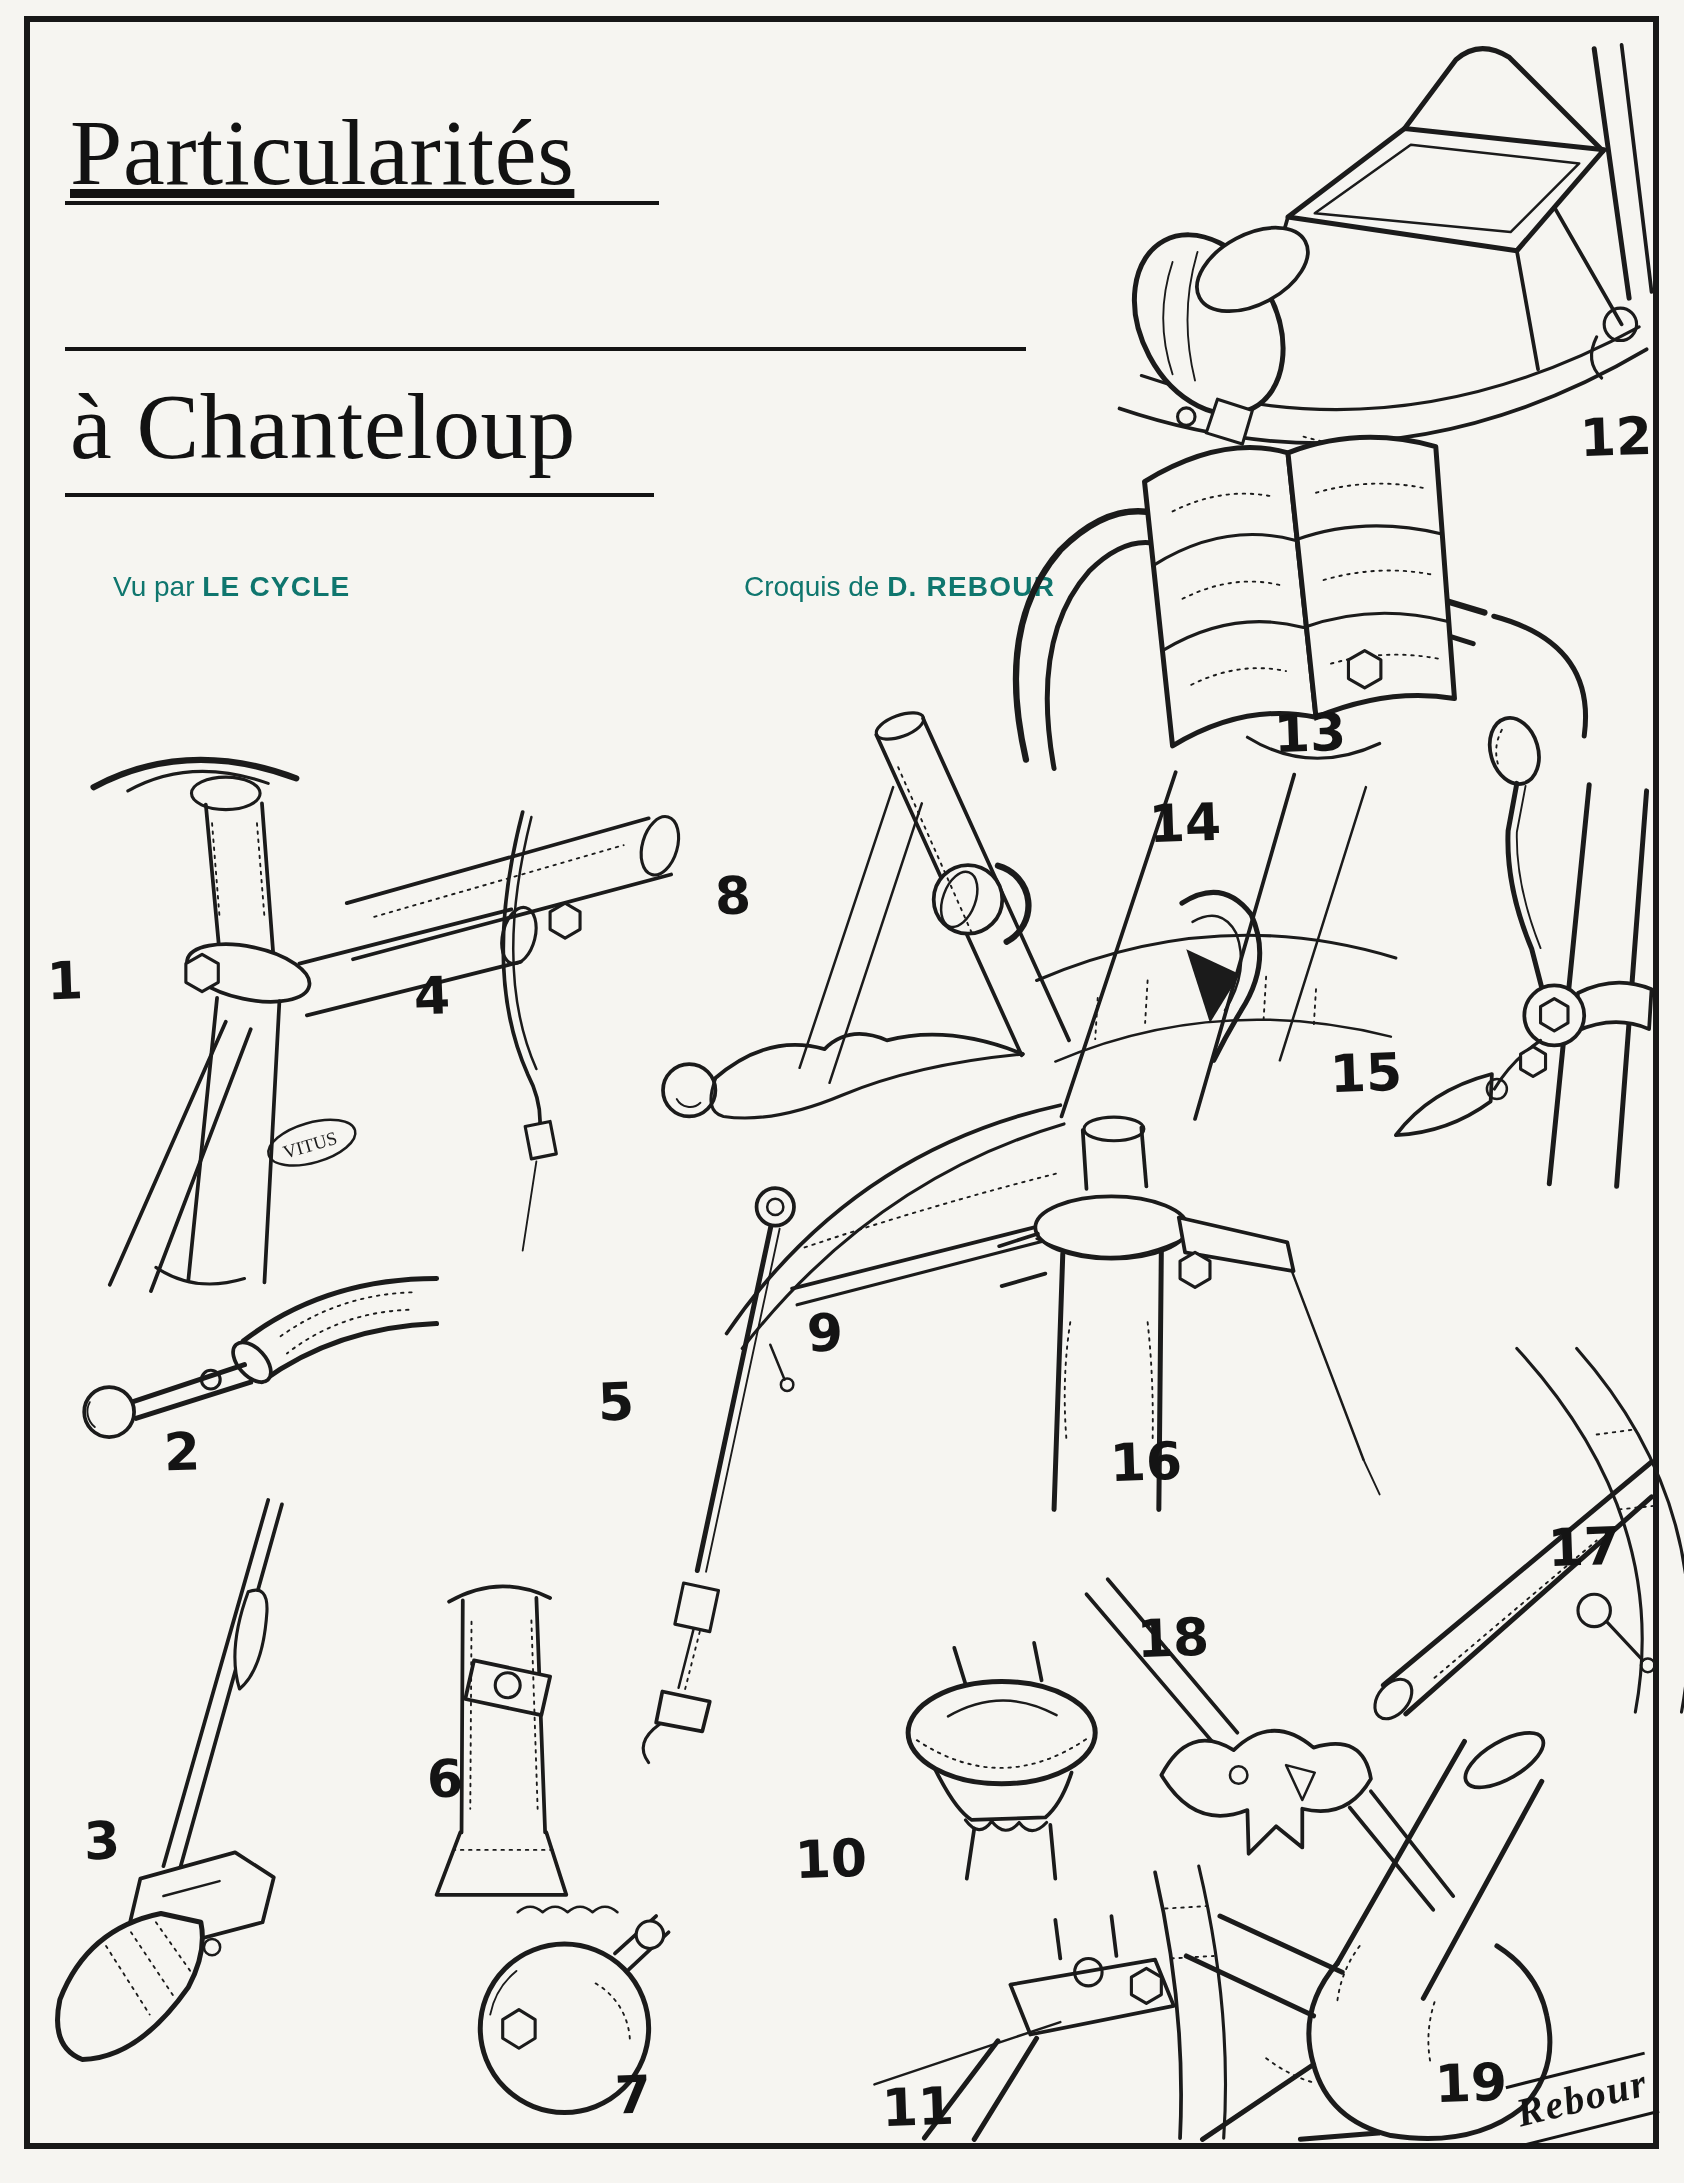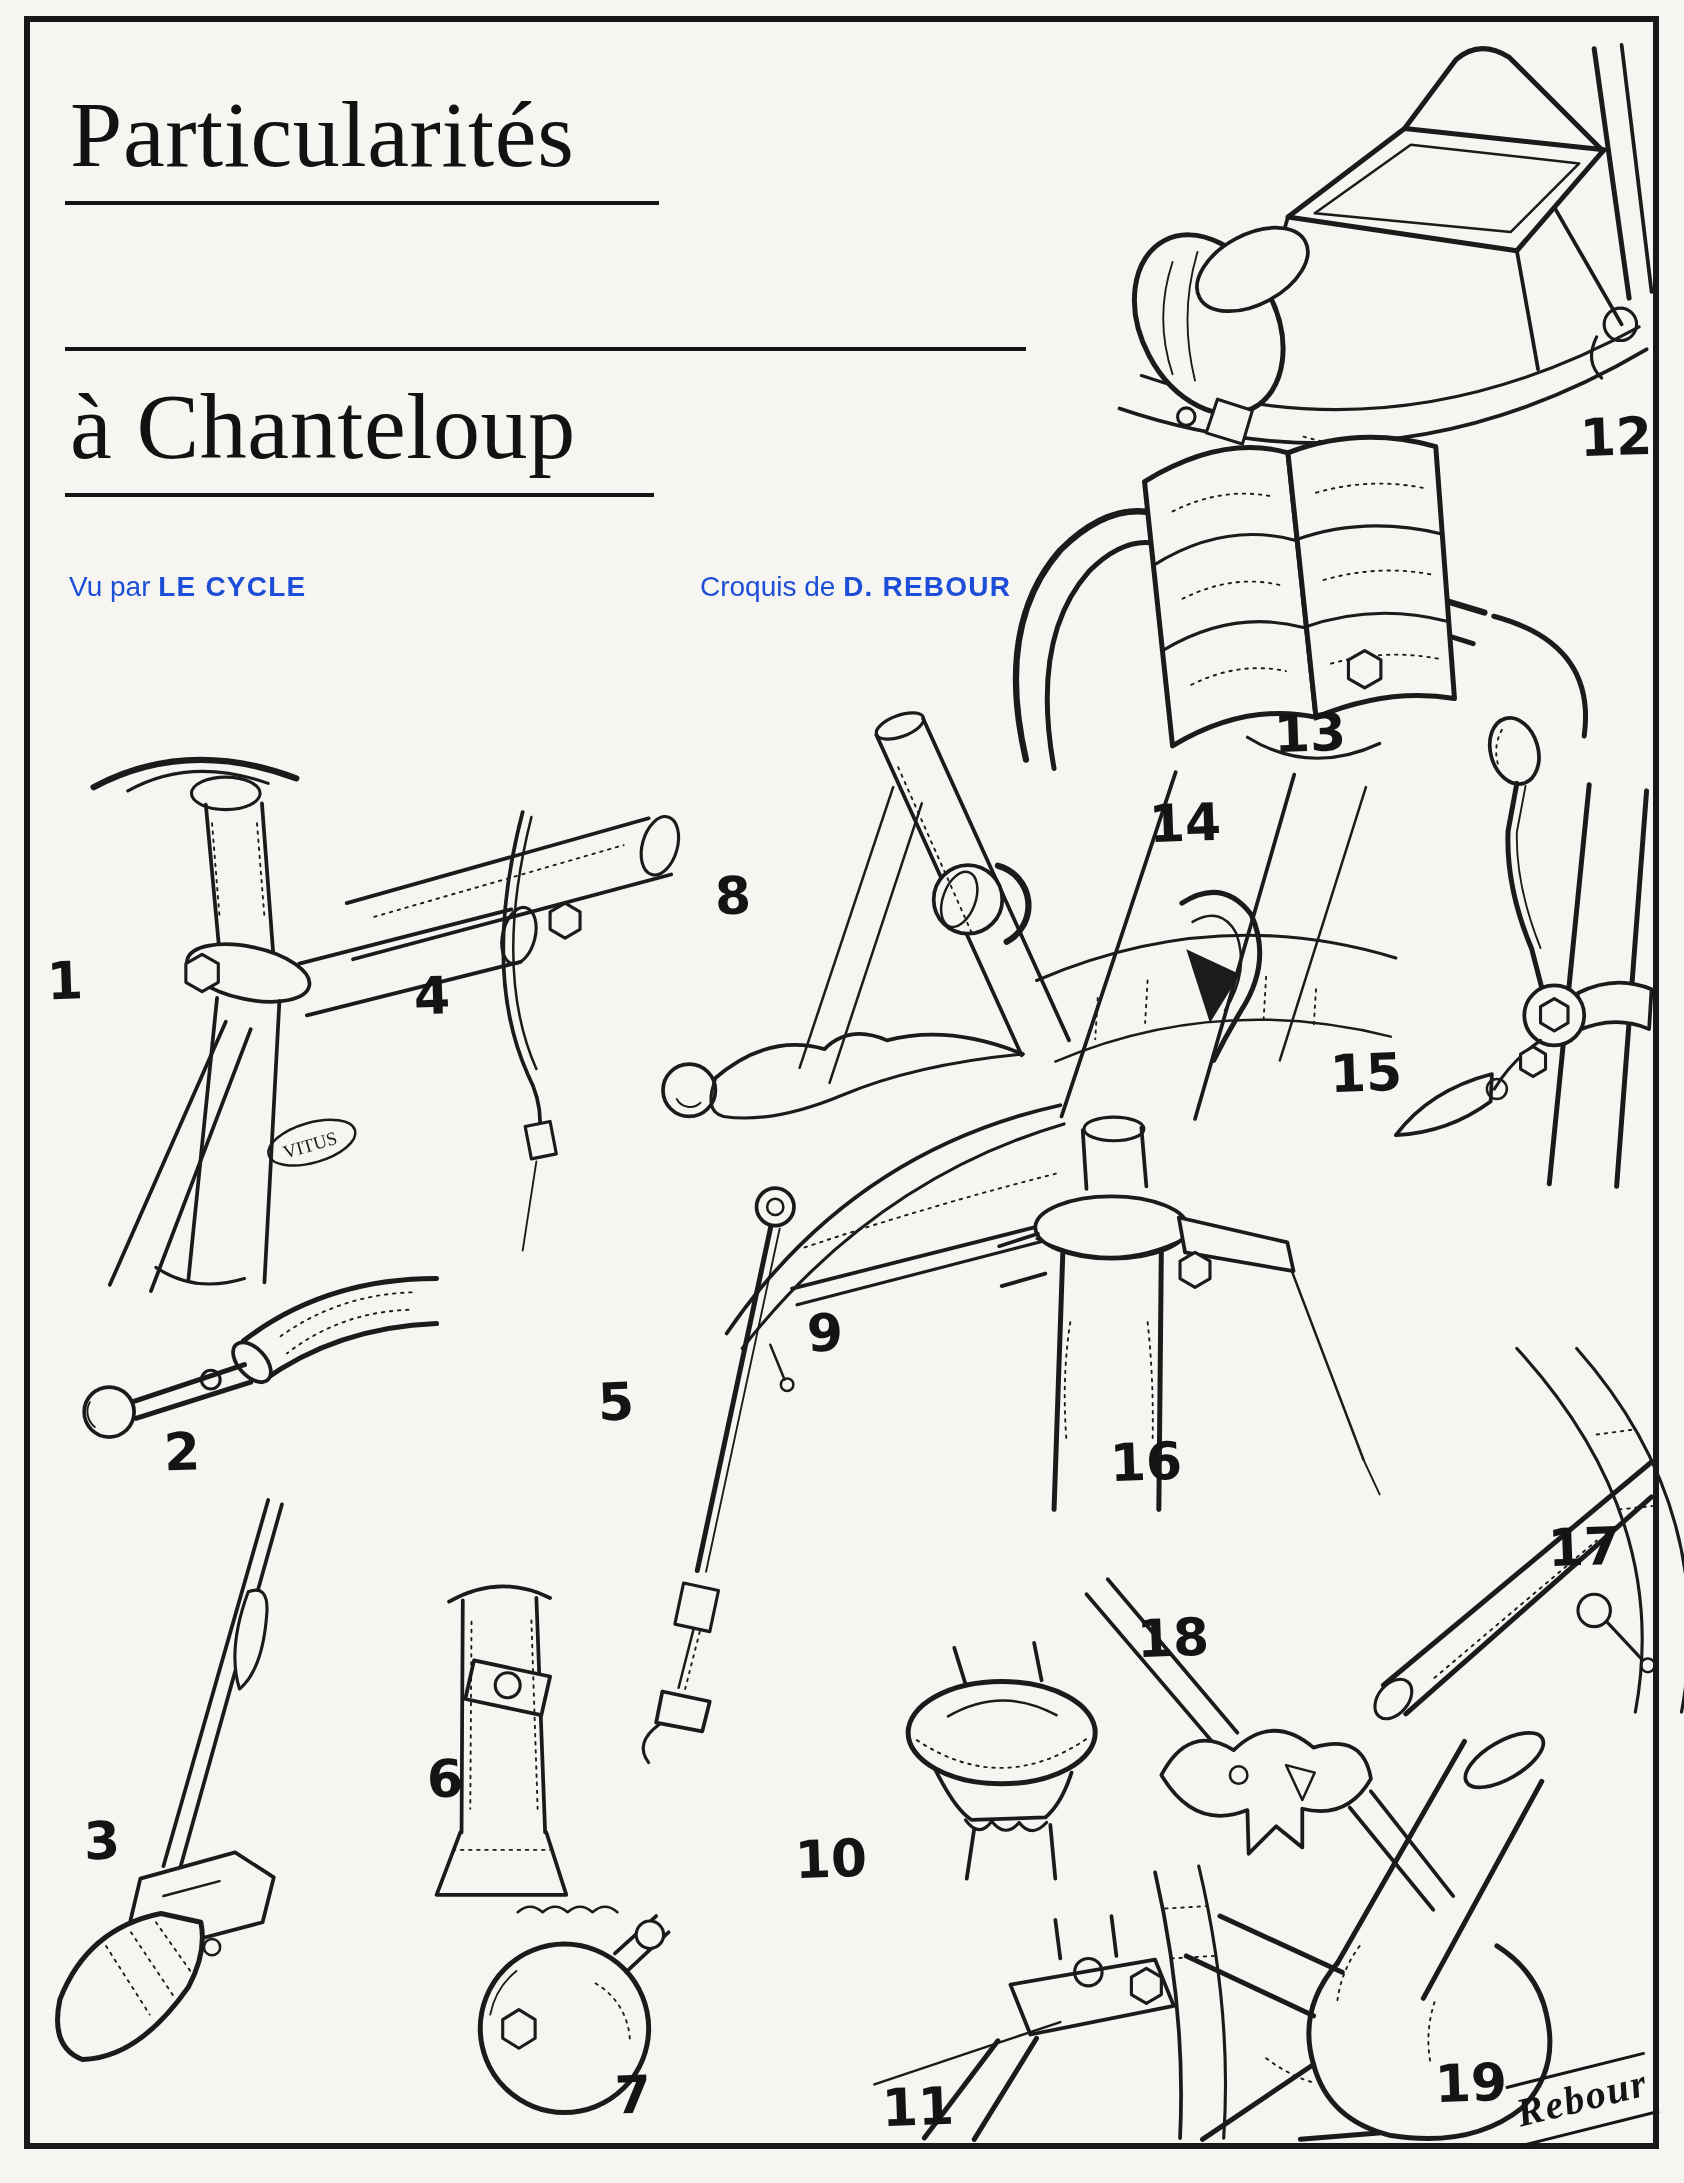--- a/index.html
+++ b/index.html
@@ -11,31 +11,31 @@
   .frame{
     position:absolute;left:24px;top:16px;width:1623px;height:2121px;
     border:6.9px solid #181818;
   }
   
   .title-line{
     position:absolute;white-space:nowrap;
     font-family:"Liberation Serif",serif;font-weight:400;
     font-size:94px;line-height:1;color:#121212;letter-spacing:0.6px;
   }
-  #title1{left:70px;top:87px;}
+  #title1{left:70px;top:105px;text-decoration:underline;}
   #title2{left:65px;top:234px;}
   #title3{left:70px;top:379px;text-align:right;}
   .title-rule{position:absolute;height:4.4px;background:#141414;}
   #rule1{left:65px;top:201px;width:594px;}
   #rule2{left:65px;top:347px;width:961px;}
   #rule3{left:65px;top:493px;width:589px;}
   
   .byline{
     position:absolute;top:571px;white-space:nowrap;
-    font-family:"Liberation Sans",sans-serif;font-size:28px;color:#1d4ed8;
+    font-family:"Liberation Sans",sans-serif;font-size:28px;color:#0f766e;margin-left:44px;
   }
   #byline-left{left:69px;}
   #byline-right{left:700px;}
   .byline b{font-weight:700;letter-spacing:1.2px;}
   
   .fig-num{
     position:absolute;transform:translate(-50%,-50%) rotate(-2deg);
     font-family:"DejaVu Sans",sans-serif;font-weight:700;
     font-size:52px;color:#141414;line-height:1;
   }

